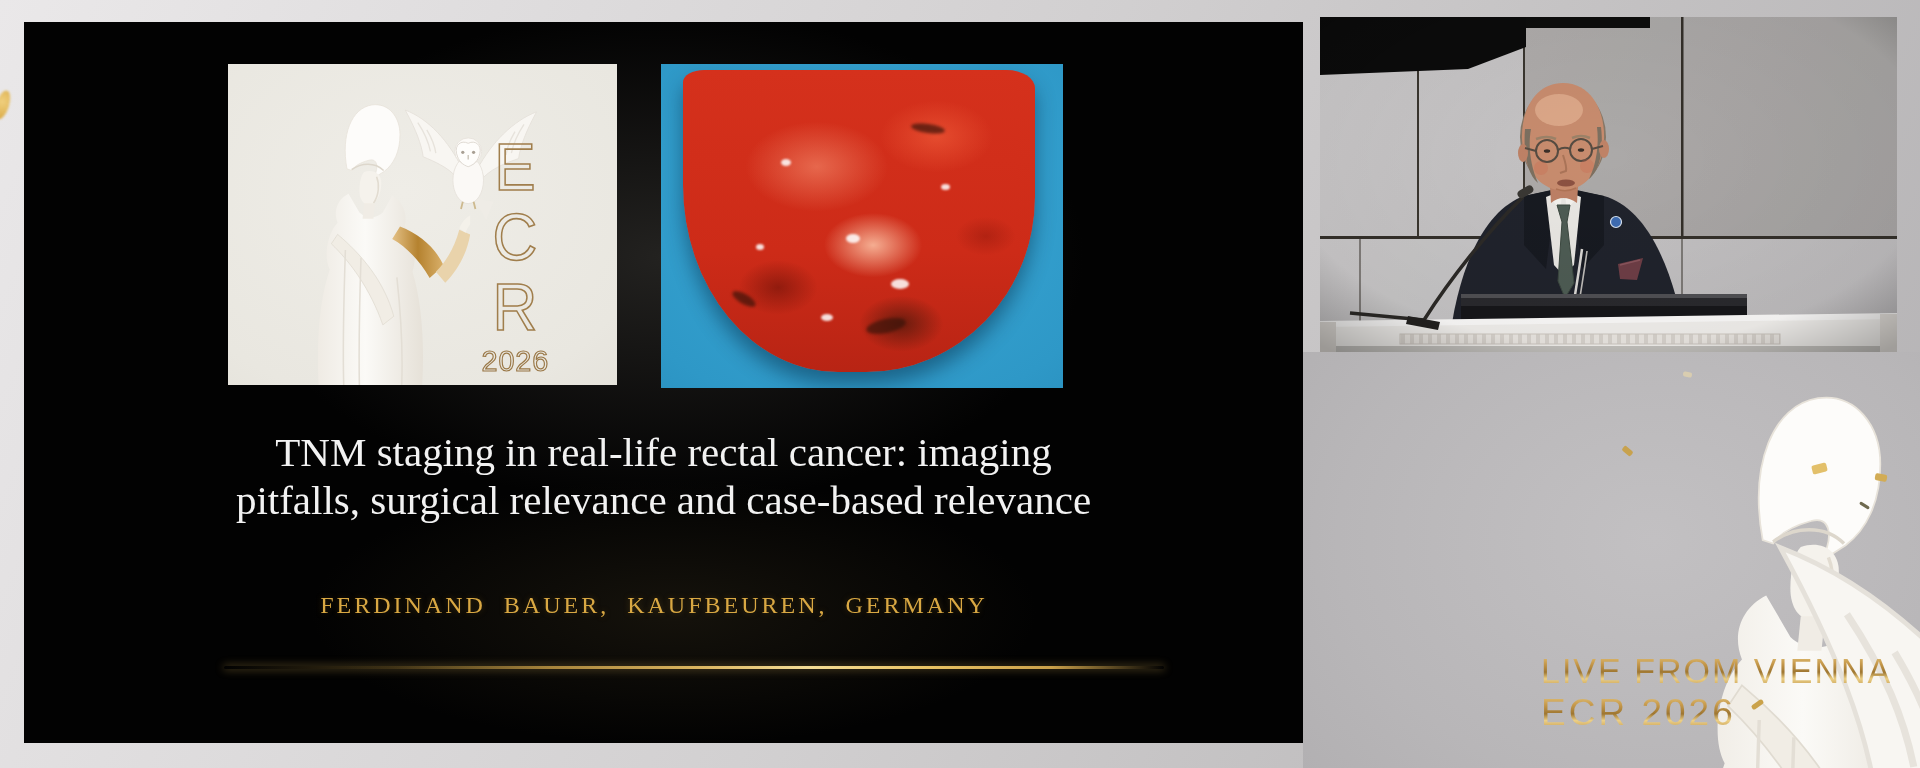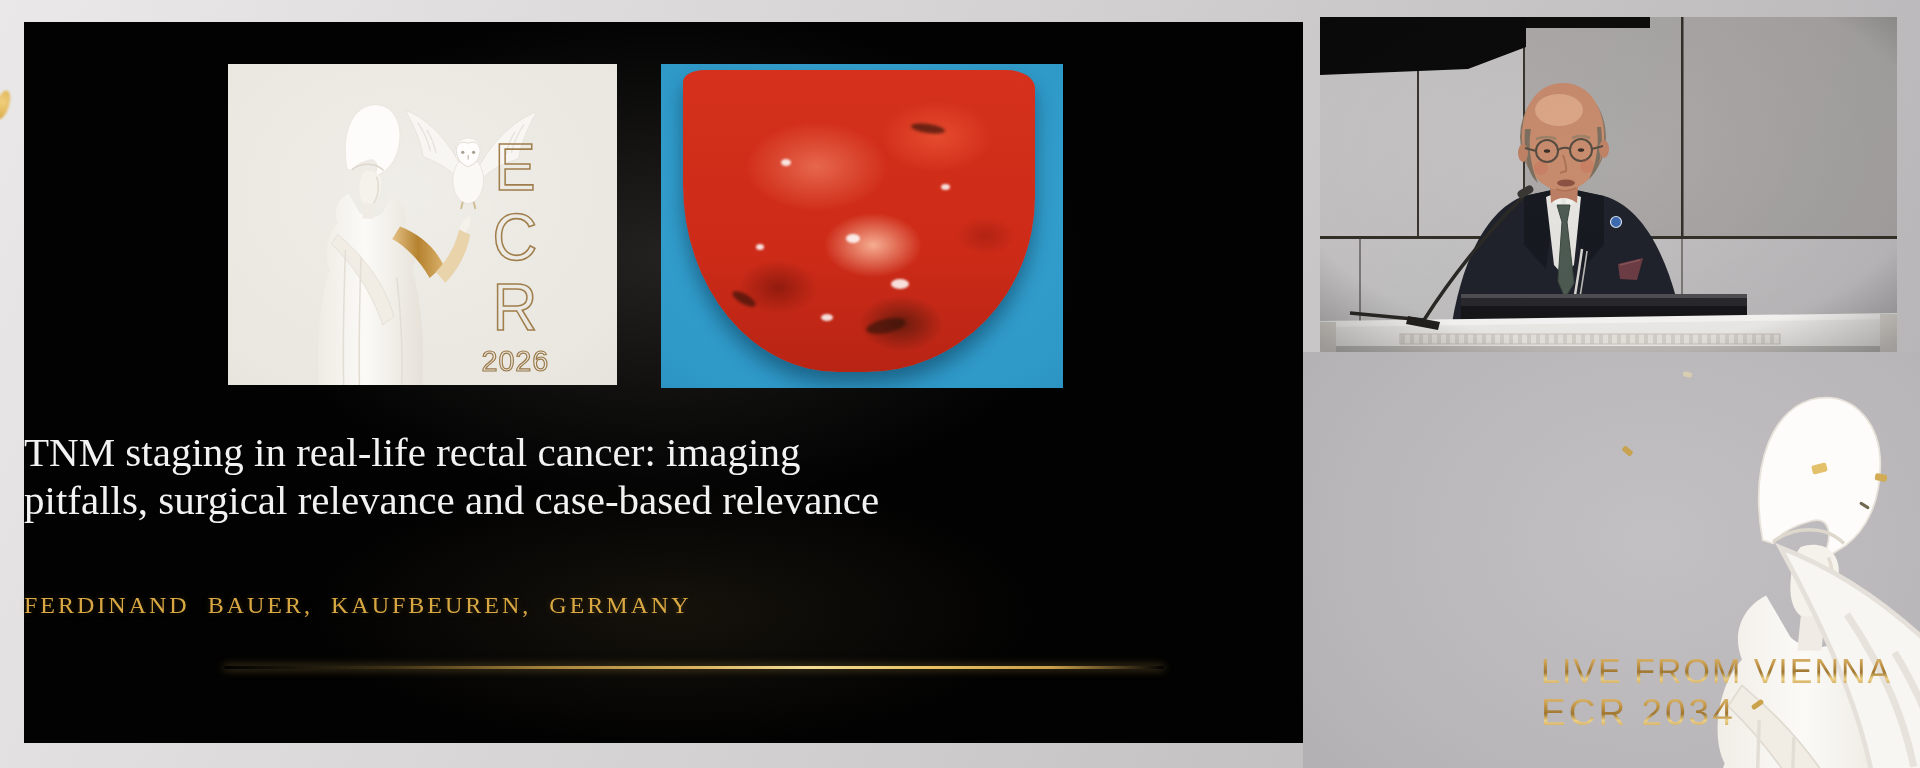--- a/index.html
+++ b/index.html
@@ -32,23 +32,23 @@
       radial-gradient(95px 60px at 38% 32%, rgba(248,150,118,.55), rgba(248,150,118,0) 75%),
       radial-gradient(75px 48px at 72% 22%, rgba(242,95,60,.6), rgba(242,95,60,0) 75%),
       radial-gradient(55px 38px at 27% 72%, rgba(110,18,8,.6), rgba(110,18,8,0) 72%),
       radial-gradient(60px 40px at 62% 84%, rgba(58,22,10,.65), rgba(58,22,10,0) 70%),
       radial-gradient(40px 26px at 86% 55%, rgba(150,25,12,.5), rgba(150,25,12,0) 75%),
       linear-gradient(180deg,#d5311c 0%,#cd2b18 60%,#b82414 100%);
     box-shadow:0 12px 20px rgba(0,30,55,.45);}
   .glint{position:absolute;background:#fff;border-radius:50%;filter:blur(1px);opacity:.85;}
   .cleft{position:absolute;background:#3c140a;border-radius:50%;filter:blur(1.5px);opacity:.7;}
   
-  #slideTitle{left:0;top:406px;width:1279px;text-align:left;color:#f2f2f2;
+  #slideTitle{left:0;top:406px;width:1279px;text-align:center;color:#f2f2f2;
     font-family:"Liberation Serif",serif;font-size:41px;line-height:48px;font-weight:400;}
-  #slideAuthors{left:0;top:563px;width:1260px;color:#d9a843;
+  #slideAuthors{left:0;top:563px;width:1260px;text-align:center;color:#d9a843;
     font-family:"Liberation Serif",serif;font-size:24px;line-height:41px;
     letter-spacing:3px;word-spacing:9px;text-shadow:0 0 6px rgba(150,110,30,.35);}
   #goldLine{left:200px;top:644px;width:940px;height:3px;
     background:linear-gradient(90deg, rgba(70,55,25,0) 0%, rgba(120,95,40,.5) 18%,
       #a8853c 35%, #d9b35e 50%, #f3dc96 62%, #e8c263 75%, #caa04a 88%, rgba(140,105,40,0) 100%);
     box-shadow:0 0 9px 1px rgba(222,180,90,.35);border-radius:2px;}
 
   
   #video{left:1320px;top:17px;width:577px;height:335px;overflow:hidden;
     background:linear-gradient(180deg,#8e8779 0%,#8982766 0%,#8b8478 55%,#908a80 100%);}
@@ -246,16 +246,16 @@
       <use href="#statue" transform="translate(18,22) scale(1.58)"></use>
       <use href="#owl" transform="translate(270,100) scale(1.72)"></use>
     </svg>
     <div class="confetti" style="left:319px;top:96px;width:11px;height:6px;background:#c8a24e;transform:rotate(40deg);"></div>
     <div class="confetti" style="left:509px;top:112px;width:15px;height:9px;background:#e3c06a;transform:rotate(-14deg);"></div>
     <div class="confetti" style="left:572px;top:122px;width:12px;height:7px;background:#d2ac55;transform:rotate(10deg);"></div>
     <div class="confetti" style="left:556px;top:152px;width:11px;height:3px;background:#6f6a4f;transform:rotate(32deg);"></div>
     <div class="confetti" style="left:448px;top:350px;width:13px;height:5px;background:#caa24a;transform:rotate(-35deg);"></div>
     <div class="confetti" style="left:380px;top:20px;width:9px;height:5px;background:#d9cdb0;transform:rotate(12deg);"></div>
     <div class="brandline" id="brand1">LIVE FROM VIENNA</div>
-    <div class="brandline" id="brand2">ECR 2034</div>
+    <div class="brandline" id="brand2">ECR 2026</div>
   </div>
 
 </div>
 
 </body></html>

